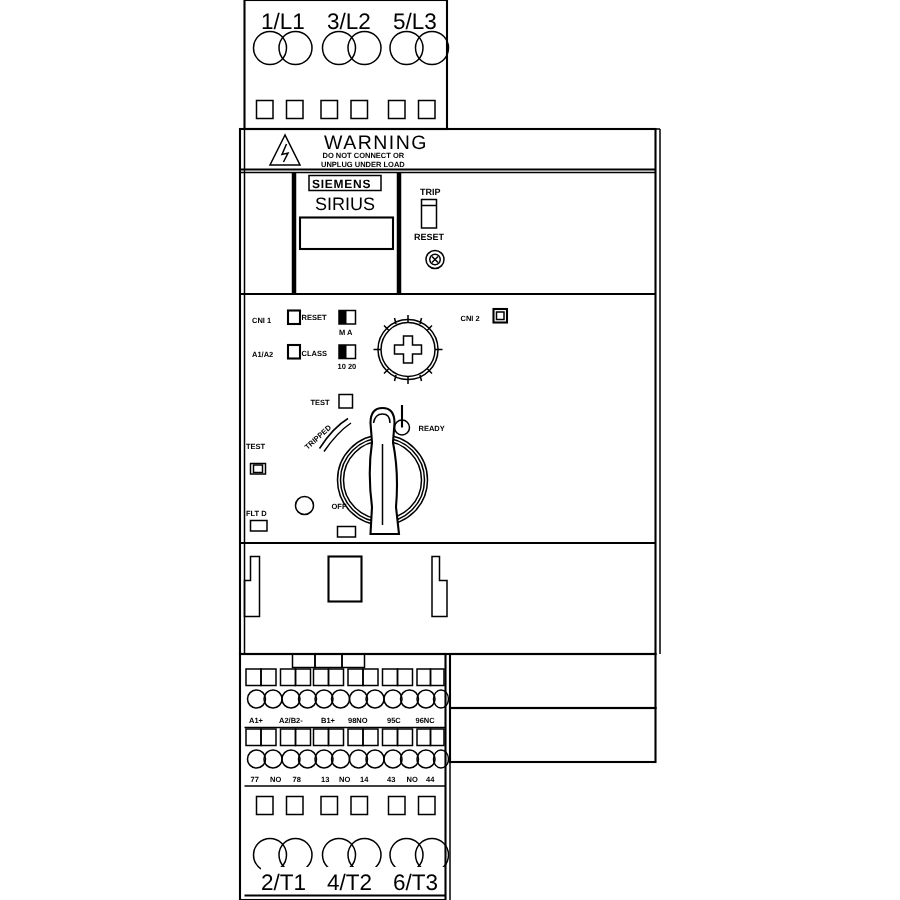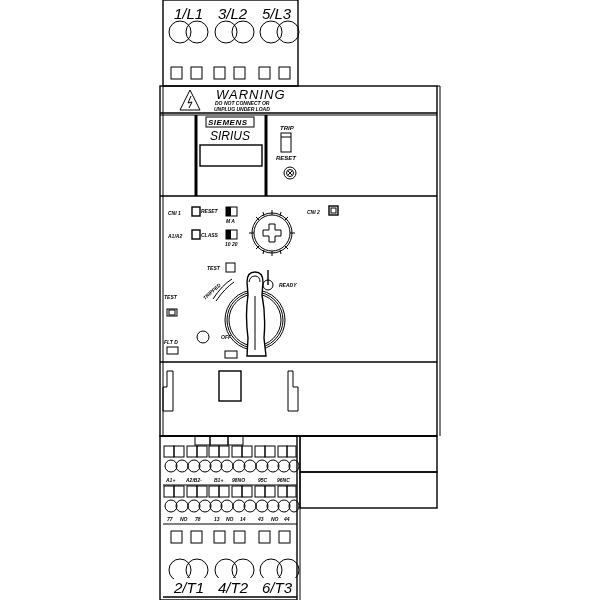--- a/index.html
+++ b/index.html
@@ -1,17 +1,17 @@
 <!DOCTYPE html>
 <html><head>
   <meta charset="utf-8">
   <style>
     html, body { margin: 0; padding: 0; background: #ffffff; }
     body { width: 600px; height: 600px; overflow: hidden; }
-    #stage { position: relative; width: 500px; height: 600px; background: #fff; font-style: italic; }
+    #stage { position: relative; width: 500px; height: 600px; background: #fff; }
     svg { position: absolute; left: 0; top: 0; }
     .ln { stroke: #000; fill: none; stroke-width: 1.4; }
     .thin { stroke: #000; fill: none; stroke-width: 1; }
     .thick { stroke: #000; fill: none; stroke-width: 3; }
     .blk { fill: #000; stroke: none; }
     .t { font-family: "Liberation Sans", sans-serif; fill: #000; }
     .lbl-big { font-size: 15px; }
     .lbl-warn { font-size: 13px; letter-spacing: 1px; }
     .lbl-tiny { font-size: 5px; font-weight: bold; }
     .lbl-small { font-size: 6px; font-weight: bold; }

